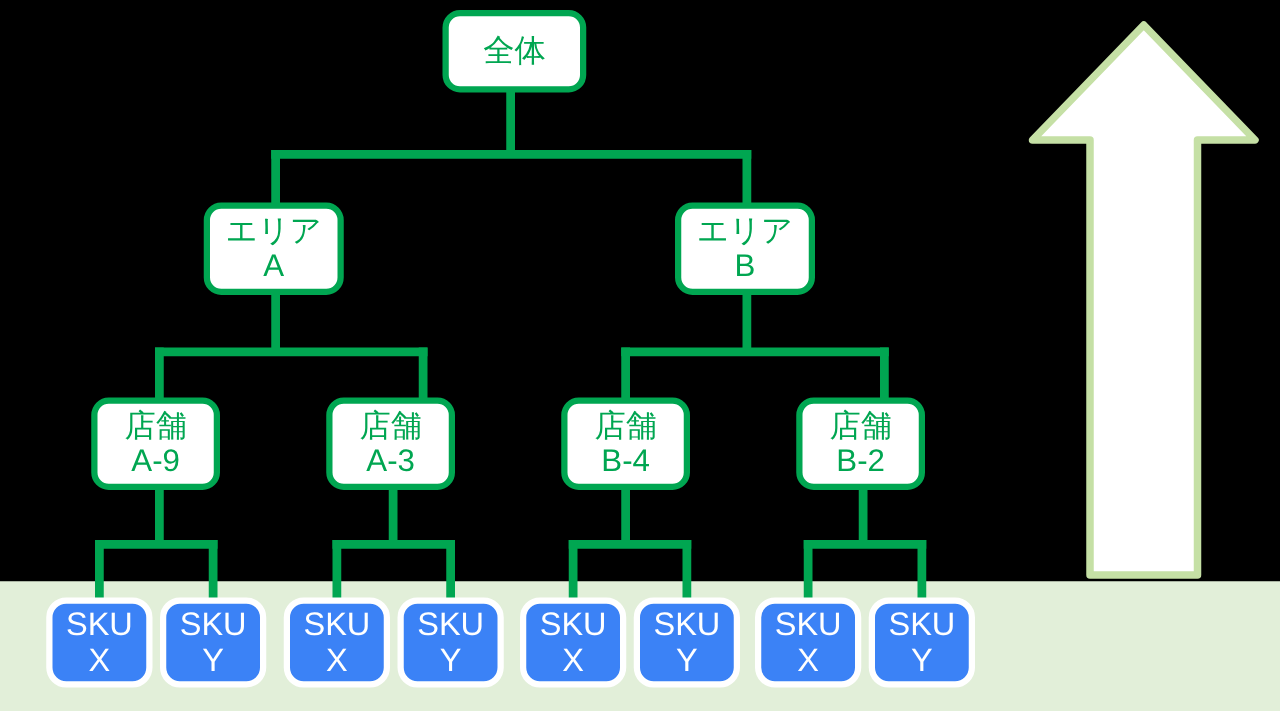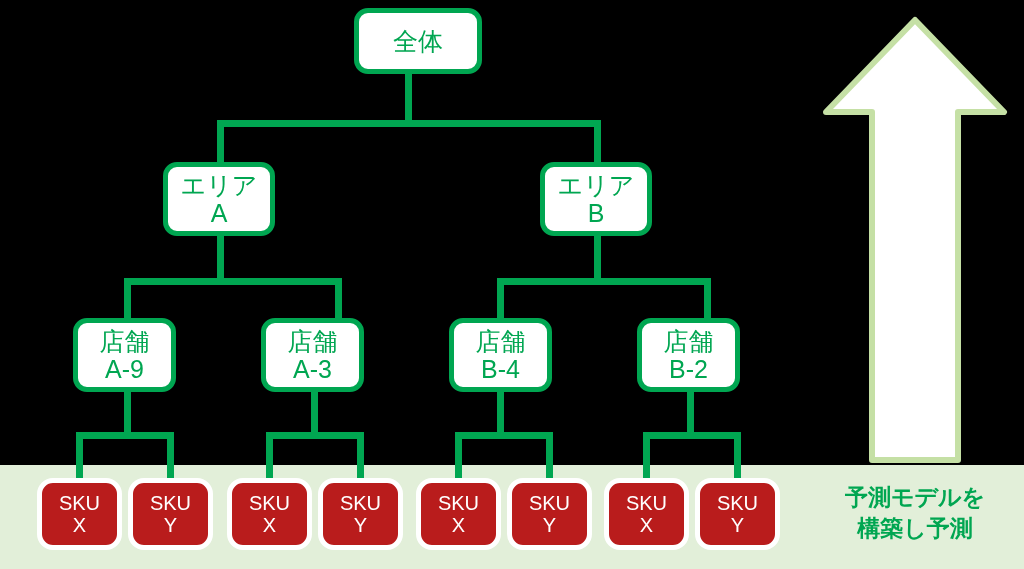--- a/index.html
+++ b/index.html
@@ -49,25 +49,25 @@
   .node.outline {
     background: #ffffff;
     border: 5px solid #00a651;
     border-radius: 14px;
     color: #00a651;
     font-size: 25px;
     font-weight: 400;
   }
 
   .node.filled {
-    background: #b91c1c;
+    background: #3b82f6;
     border: 5px solid #ffffff;
     border-radius: 16px;
     color: #ffffff;
-    font-size: 20px;
+    font-size: 26px;
     font-weight: 400;
   }
 
   .node .l2 { display: block; }
 
   
   .arrow-wrap {
     position: absolute;
     left: 820px;
     top: 14px;
@@ -136,21 +136,21 @@
   <div class="conn v" style="left:497px; top:390px; height:46px;"></div>
   <div class="conn h" style="left:455px; top:432px; width:98px;"></div>
   <div class="conn v" style="left:455px; top:432px; height:48px;"></div>
   <div class="conn v" style="left:546px; top:432px; height:48px;"></div>
 
   <div class="conn v" style="left:687px; top:390px; height:46px;"></div>
   <div class="conn h" style="left:643px; top:432px; width:98px;"></div>
   <div class="conn v" style="left:643px; top:432px; height:48px;"></div>
   <div class="conn v" style="left:734px; top:432px; height:48px;"></div>
 
-  <div class="node outline" style="left:354px; top:8px; width:128px; height:66px;">
+  <div class="node outline" style="left:354px; top:8px; width:115px; height:66px;">
     <span>全体</span>
   </div>
 
   <div class="node outline" style="left:163px; top:162px; width:112px; height:74px;">
     <span>エリア</span>
     <span class="l2">A</span>
   </div>
   <div class="node outline" style="left:540px; top:162px; width:112px; height:74px;">
     <span>エリア</span>
     <span class="l2">B</span>
@@ -205,18 +205,14 @@
     <span>SKU</span>
     <span class="l2">Y</span>
   </div>
 
   <div class="arrow-wrap">
     <svg width="190" height="450" viewBox="0 0 190 450" aria-hidden="true">
       <polygon points="95,6 184,98 138,98 138,446 52,446 52,98 6,98" fill="#ffffff" stroke="#c5e0a5" stroke-width="6" stroke-linejoin="round"></polygon>
     </svg>
   </div>
 
-  <div class="caption">
-    <span>予測モデルを</span>
-    <span>構築し予測</span>
-  </div>
 
 </div>
 
 </body></html>

